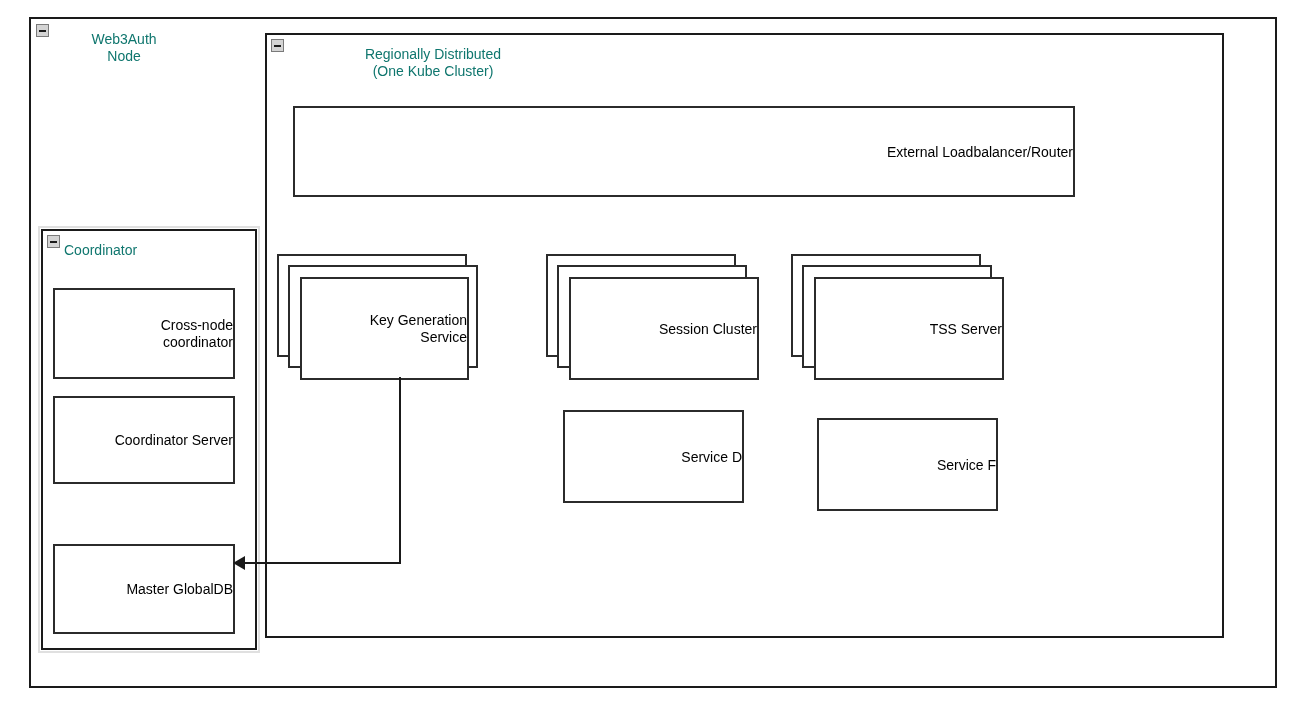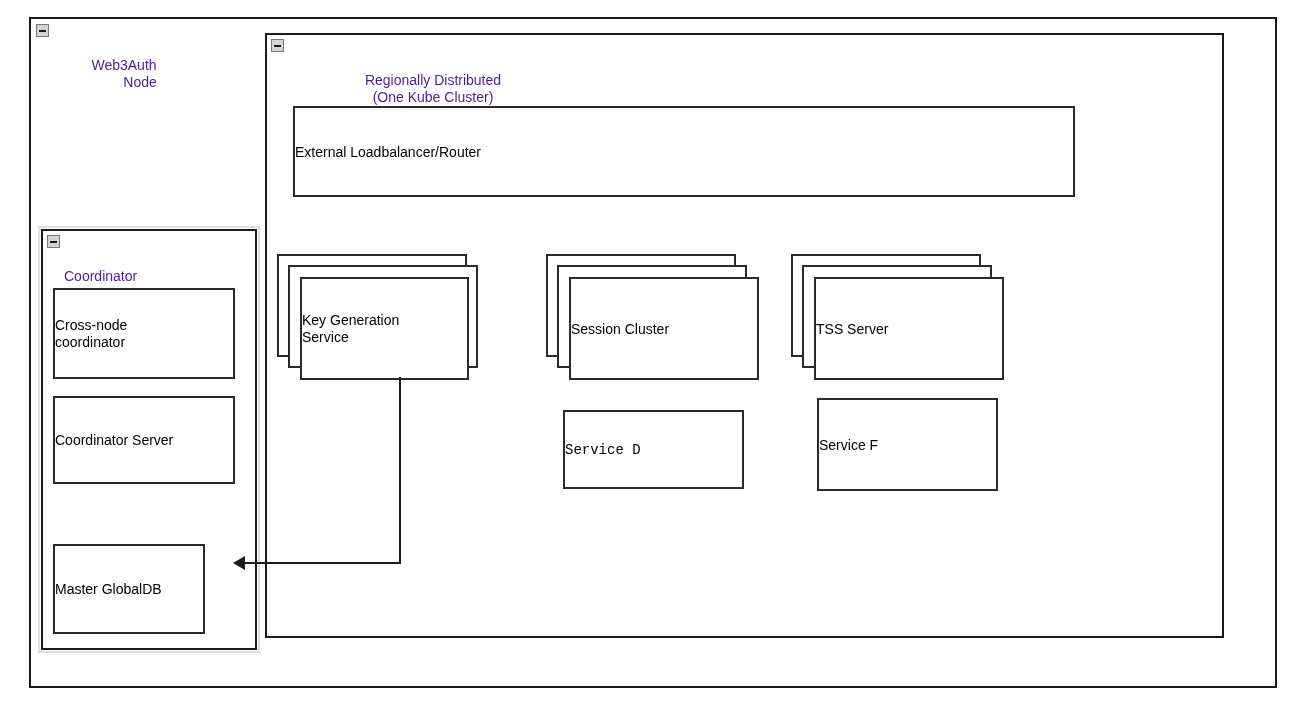--- a/index.html
+++ b/index.html
@@ -36,34 +36,33 @@
   
   .sel-frame {
     position: absolute;
     box-sizing: border-box;
     border: 2px solid #e0e0e0;
     background: #ffffff;
   }
 
   .label {
     position: absolute;
-    color: #4c1d95;
+    color: #0f766e;
     font-size: 14px;
     line-height: 17px;
     white-space: pre;
     text-align: center;
-    margin-top: 26px;
   }
   .box-label {
     position: absolute;
     left: 0;
     right: 0;
     top: 50%;
     transform: translateY(-50%);
-    text-align: left;
+    text-align: right;
     color: #000000;
     font-size: 14px;
     line-height: 17px;
     white-space: pre-line;
     pointer-events: none;
   }
 
   
   .collapse-icon {
     position: absolute;
@@ -114,21 +113,21 @@
 </head>
 <body>
 
 <div id="canvas">
 
   <div class="container-box" style="left:29px; top:17px; width:1248px; height:671px;"></div>
 
   <div class="collapse-icon" style="left:36px; top:24px;"></div>
 
   <div class="label" style="left:44px; top:31px; width:160px;">Web3Auth</div>
-  <div class="label" style="left:60px; top:48px; width:160px;">Node</div>
+  <div class="label" style="left:44px; top:48px; width:160px;">Node</div>
 
   <div class="container-box" style="left:265px; top:33px; width:959px; height:605px;"></div>
 
   <div class="collapse-icon" style="left:271px; top:39px;"></div>
 
   <div class="label" style="left:288px; top:63px; width:290px;">(One Kube Cluster)</div>
   <div class="label" style="left:288px; top:46px; width:290px;">Regionally Distributed</div>
 
   <div class="box" style="left:293px; top:106px; width:782px; height:91px;">
     <div class="box-label">External Loadbalancer/Router</div>
@@ -152,46 +151,46 @@
   </div>
 
   <div class="stack" style="left:791px; top:254px; width:213px; height:126px;">
     <div class="layer" style="left:0px;  top:0px;  width:190px; height:103px;"></div>
     <div class="layer" style="left:11px; top:11px; width:190px; height:103px;"></div>
     <div class="layer" style="left:23px; top:23px; width:190px; height:103px;">
       <div class="box-label">TSS Server</div>
     </div>
   </div>
 
-  <div class="box" style="left:563px; top:410px; width:181px; height:79px;font-family:Liberation Mono, monospace;">
+  <div class="box" style="left:563px; top:410px; width:181px; height:93px;">
     <div class="box-label">Service D</div>
   </div>
 
-  <div class="box" style="left:817px; top:398px; width:181px; height:93px;">
+  <div class="box" style="left:817px; top:418px; width:181px; height:93px;">
     <div class="box-label">Service F</div>
   </div>
 
   <div class="sel-frame" style="left:38px; top:226px; width:222px; height:427px;"></div>
 
   <div class="container-box" style="left:41px; top:229px; width:216px; height:421px;"></div>
 
   <div class="collapse-icon" style="left:47px; top:235px;"></div>
 
   <div class="label" style="left:64px; top:242px; width:160px; text-align:left;">Coordinator</div>
 
   <div class="box" style="left:53px; top:288px; width:182px; height:91px;text-decoration:underline;">
     <div class="box-label">Cross-node
 coordinator</div>
   </div>
 
   <div class="box" style="left:53px; top:396px; width:182px; height:88px;text-decoration:underline;">
     <div class="box-label">Coordinator Server</div>
   </div>
 
-  <div class="box" style="left:53px; top:544px; width:152px; height:90px;">
+  <div class="box" style="left:53px; top:544px; width:182px; height:90px;">
     <div class="box-label">Master GlobalDB</div>
   </div>
 
   <div class="conn-line conn-v" style="left:399px; top:377px; height:187px;"></div>
   <div class="conn-line conn-h" style="left:239px; top:562px; width:162px;"></div>
   <div class="arrow-head" style="left:233px; top:556px;"></div>
 
 </div>
 
 </body></html>

